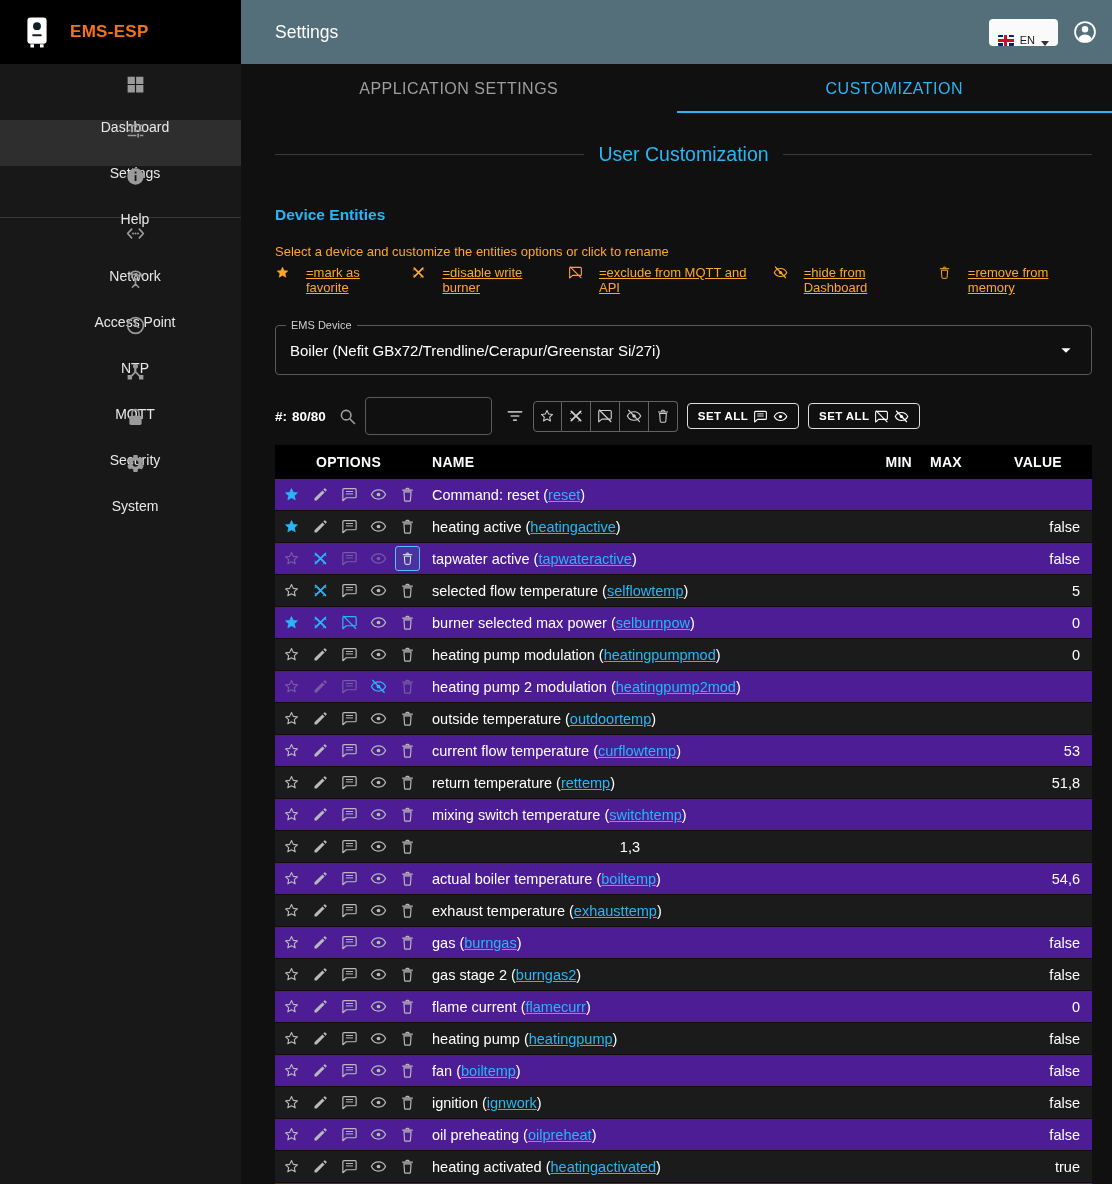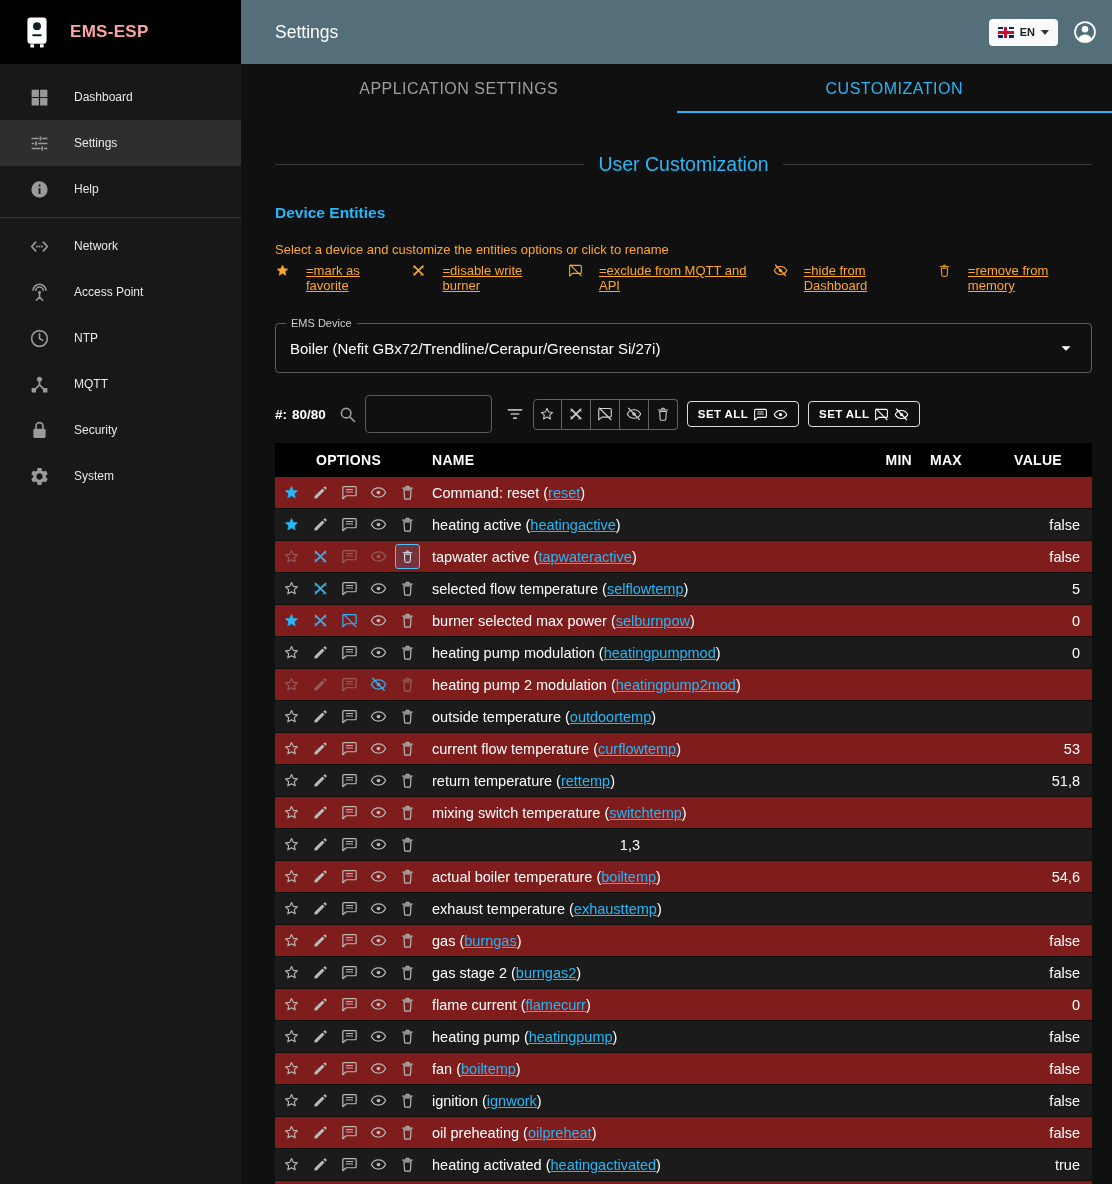--- a/index.html
+++ b/index.html
@@ -5,56 +5,56 @@
   *{box-sizing:border-box;margin:0;padding:0;}
   html,body{width:1112px;height:1184px;overflow:hidden;}
   body{background:#101010;color:#fff;font-family:"Liberation Sans",sans-serif;display:flex;font-size:14px;}
   svg{display:block;}
 
   
   .sidebar{width:241px;flex-shrink:0;background:#181818;display:flex;flex-direction:column;}
   .side-header{height:64px;background:#000;display:flex;align-items:center;padding-left:24px;gap:20px;flex-shrink:0;}
   .logo{width:26px;height:32px;}
   .logo svg{width:26px;height:32px;}
-  .side-title{font-size:17px;font-weight:bold;letter-spacing:.3px;color:#fca5a5;}
+  .side-title{font-size:17px;font-weight:bold;letter-spacing:.3px;color:#f97316;}
   .nav{padding-top:10px;}
-  .nav-item{height:46px;display:flex;align-items:center;padding-left:29px;gap:24px;font-size:12px;color:#e8e8e8;cursor:pointer;}
+  .nav-item{height:46px;display:flex;align-items:center;padding-left:29px;gap:24px;font-size:14px;color:#e8e8e8;cursor:pointer;flex-direction:column;}
   .nav-item.active{background:#2e2e2e;}
   .nav-ico{width:21px;height:21px;color:#9a9a9a;flex-shrink:0;}
   .nav-ico svg{width:21px;height:21px;}
   .nav-divider{height:1px;background:#343434;margin:5px 0;}
 
   
   .main{flex:1;display:flex;flex-direction:column;min-width:0;}
   .topbar{height:64px;background:#546e7a;display:flex;align-items:center;padding:0 14px 0 34px;flex-shrink:0;}
   .topbar-title{font-size:17.5px;font-weight:500;}
   .topbar-right{margin-left:auto;display:flex;align-items:center;gap:14px;}
-  .lang-btn{background:#fafafa;color:#1c1c1c;height:27px;border-radius:4px;display:flex;align-items:center;padding:0 9px;gap:6px;font-size:11px;font-weight:bold;cursor:pointer;}
+  .lang-btn{background:#fafafa;color:#1c1c1c;height:27px;border-radius:4px;display:flex;align-items:flex-end;padding:0 9px;gap:6px;font-size:11px;font-weight:normal;cursor:pointer;}
   .flag{width:16px;height:11px;border-radius:1px;background-color:#012169;
     background-image:
       linear-gradient(to right, transparent 6.5px, #C8102E 6.5px, #C8102E 9.5px, transparent 9.5px),
       linear-gradient(to bottom, transparent 4px, #C8102E 4px, #C8102E 7px, transparent 7px),
       linear-gradient(to right, transparent 5px, #fff 5px, #fff 11px, transparent 11px),
       linear-gradient(to bottom, transparent 2.5px, #fff 2.5px, #fff 8.5px, transparent 8.5px);}
   .lang-caret{width:0;height:0;border-left:4px solid transparent;border-right:4px solid transparent;border-top:5px solid #333;}
   .account-ico{width:26px;height:26px;color:#fff;cursor:pointer;}
   .account-ico svg{width:26px;height:26px;}
 
   
   .tabbar{height:49px;display:flex;position:relative;flex-shrink:0;}
   .tab{flex:1;display:flex;align-items:center;justify-content:center;font-size:16px;font-weight:500;letter-spacing:.5px;color:#9e9e9e;cursor:pointer;text-transform:uppercase;}
   .tab.active{color:#29b6f6;}
   .tab-underline{position:absolute;right:0;bottom:0;width:50%;height:2px;background:#29b6f6;}
 
   
   .content{padding:0 20px 0 34px;}
-  .section-title-row{display:flex;align-items:center;gap:14px;margin-top:40px;}
+  .section-title-row{display:flex;align-items:center;gap:14px;margin-top:30px;}
   .section-line{flex:1;height:1px;background:#3a3a3a;}
   .section-title{color:#29b6f6;font-size:19.5px;}
-  .device-entities{color:#29b6f6;font-weight:bold;font-size:15.5px;margin-top:28px;}
+  .device-entities{color:#29b6f6;font-weight:bold;font-size:15.5px;margin-top:40px;}
   .help1{color:#ffa726;font-size:13px;margin-top:20px;}
   .legend-row{display:flex;align-items:center;gap:11px;margin-top:6px;color:#ffa726;font-size:13px;}
   .legend-item{display:flex;align-items:flex-start;gap:16px;text-decoration:underline;}
   .legend-ico{width:15px;height:15px;color:#ffa726;}
   .legend-ico svg{width:15px;height:15px;}
 
   .select-box{position:relative;margin-top:30px;height:50px;border:1px solid #5a5a5a;border-radius:4px;display:flex;align-items:center;padding:0 14px;cursor:pointer;gap:8px;}
   .select-label{position:absolute;top:-7px;left:10px;background:#101010;padding:0 5px;font-size:11px;color:#cfcfcf;}
   .select-value{font-size:15px;color:#fff;}
   .select-caret{margin-left:auto;width:22px;height:22px;color:#fff;}
@@ -79,21 +79,21 @@
 
   
   .etable{margin-top:10px;font-size:14.5px;}
   .thead{display:flex;align-items:center;height:34px;background:#000;font-size:14px;font-weight:bold;letter-spacing:.3px;}
   .h-opt{width:147px;text-align:center;}
   .h-name{flex:1;padding-left:10px;}
   .h-min{width:50px;text-align:right;}
   .h-max{width:50px;text-align:right;}
   .h-val{width:130px;text-align:right;padding-right:30px;}
   .trow{display:flex;align-items:center;height:32px;border-bottom:1px solid #0e0e0e;padding-left:2px;}
-  .trow.odd{background:#7f1d1d;}
+  .trow.odd{background:#4c1d95;}
   .trow.even{background:#1b1b1b;}
   .opt-cell{width:29px;height:32px;display:flex;align-items:center;justify-content:center;color:#b9b9b9;cursor:pointer;flex-shrink:0;}
   .opt-cell svg{width:17px;height:17px;}
   .opt-cell.on{color:#29b6f6;}
   .opt-cell.dim{opacity:.4;}
   .opt-cell.boxed{width:25px;height:25px;margin:0 2px;border:1px solid #4fc3f7;background:rgba(79,195,247,.13);border-radius:3px;color:#dcf0fb;}
   .opt-cell.boxed svg{width:15px;height:15px;}
   .row-name{flex:1;padding-left:10px;white-space:nowrap;overflow:hidden;}
   .code-link{color:#29b6f6;text-decoration:underline;cursor:pointer;}
   .row-min{width:50px;text-align:right;}

